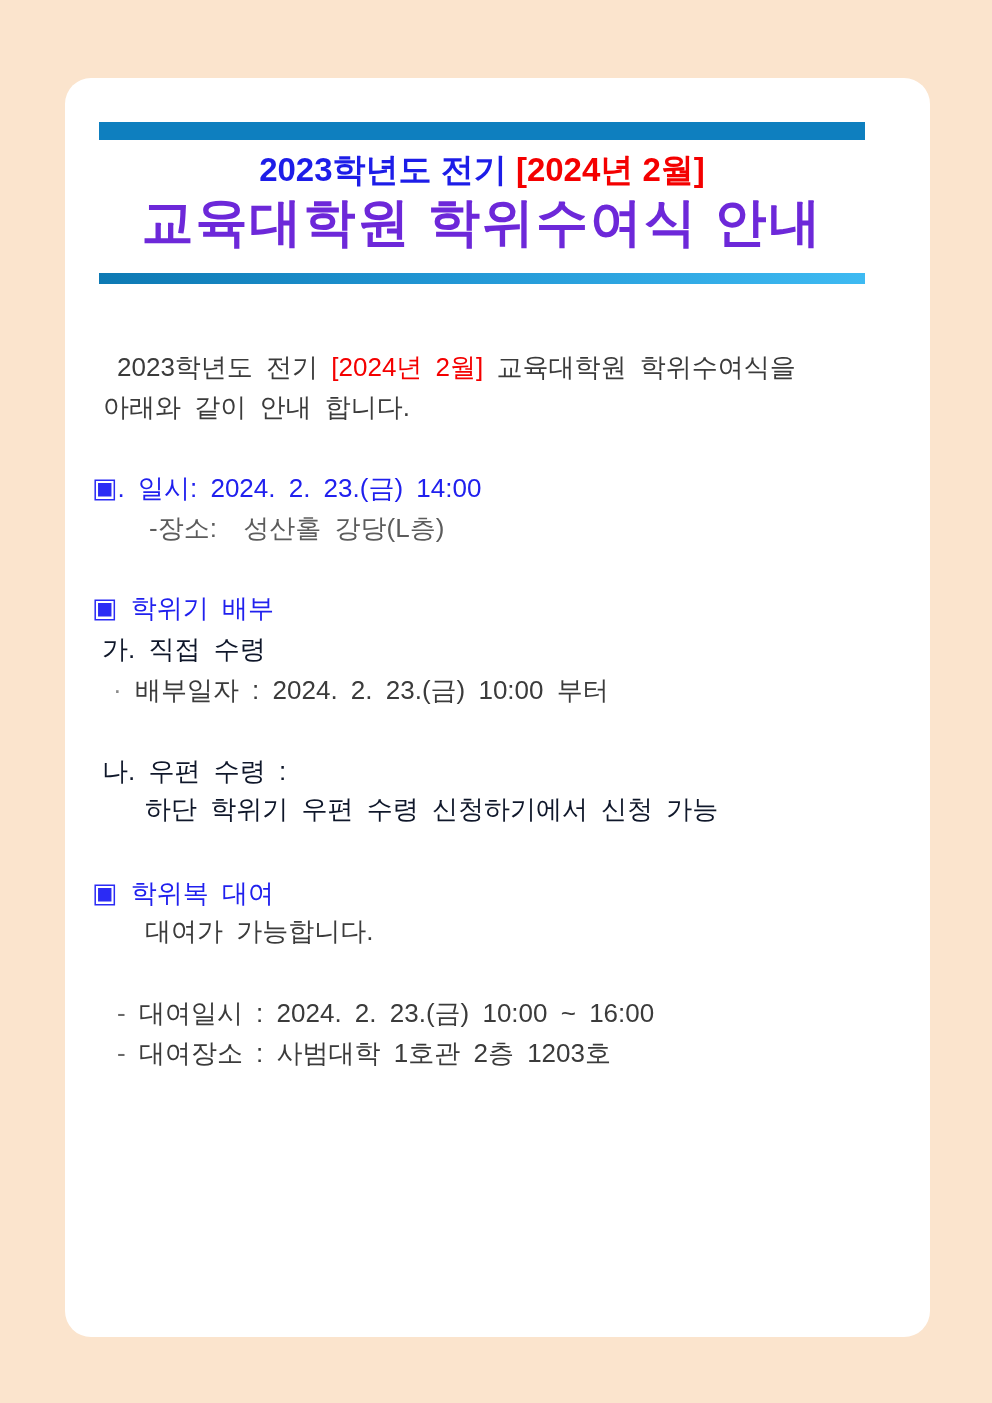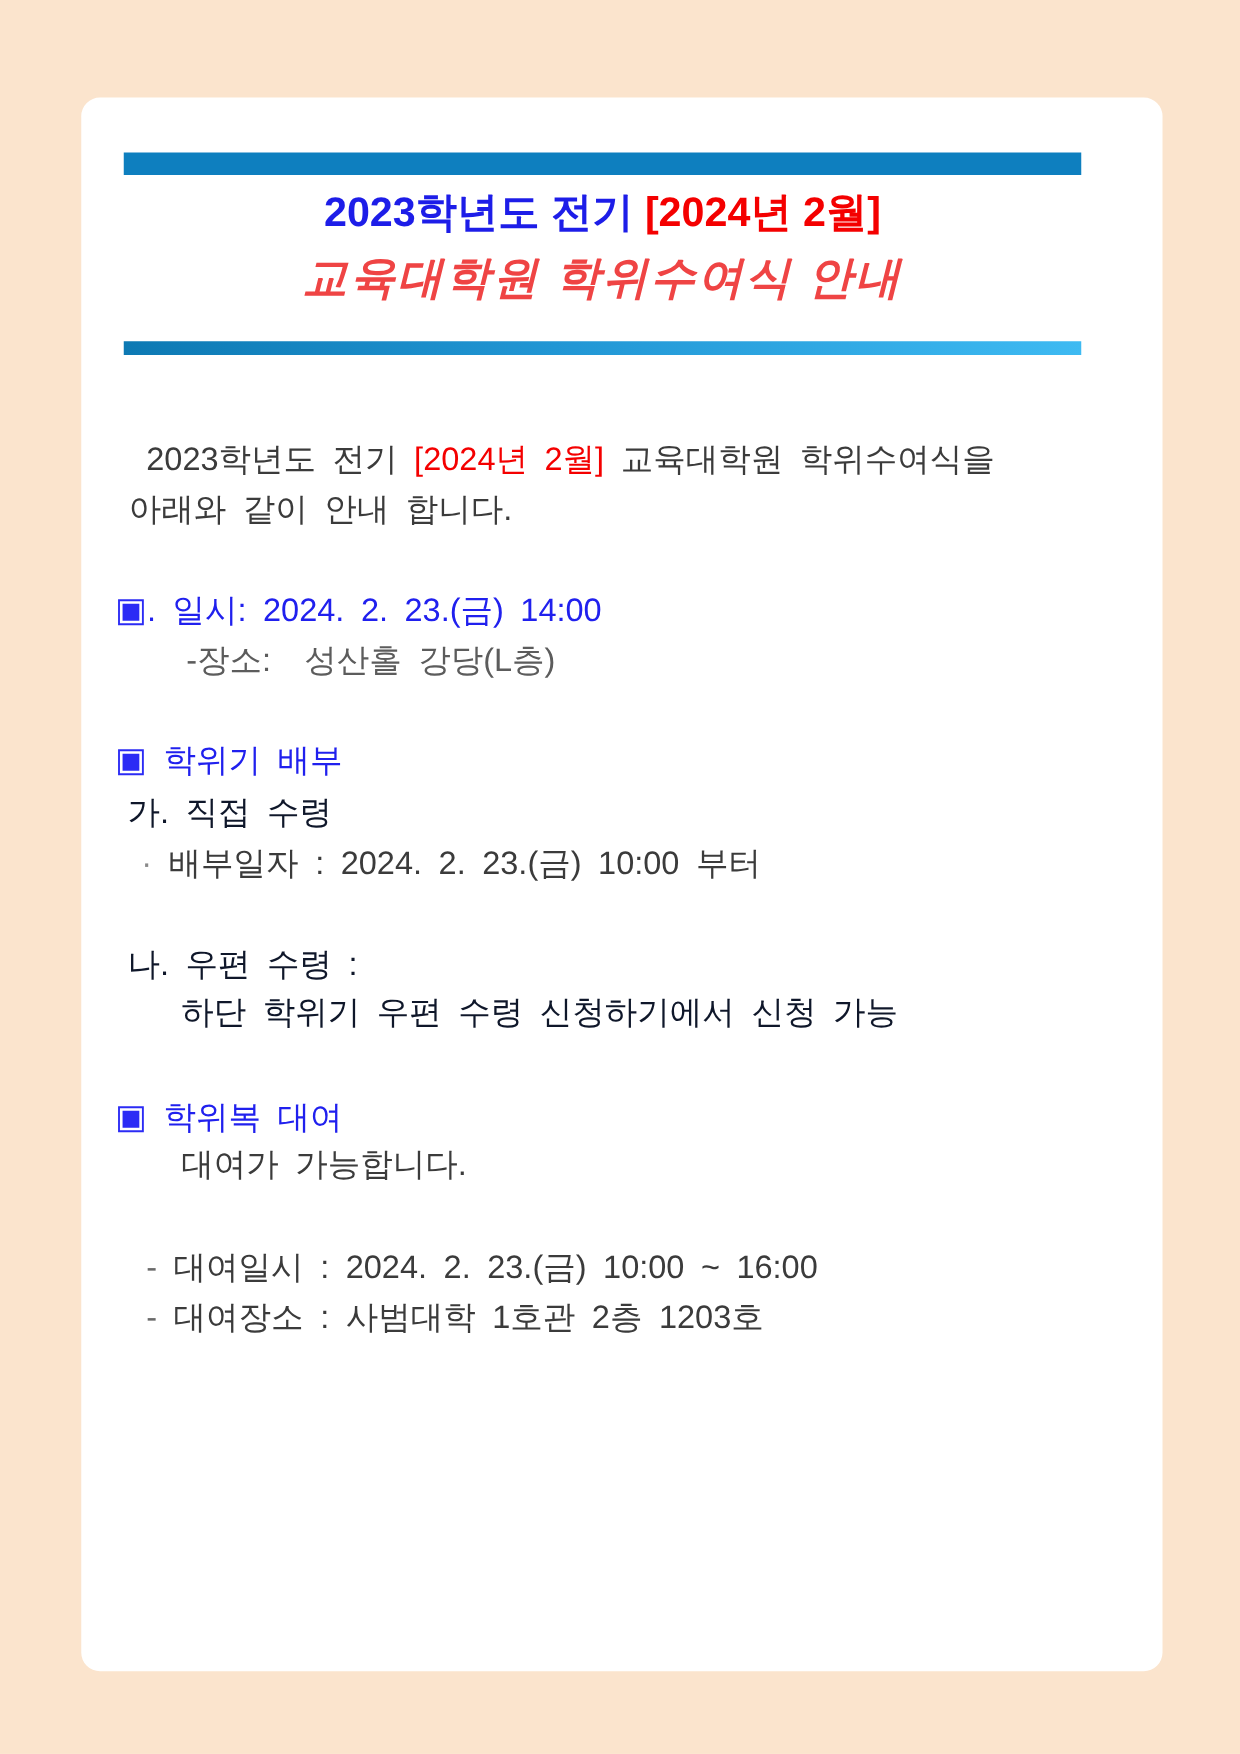--- a/index.html
+++ b/index.html
@@ -12,21 +12,21 @@
   .page {
     position: relative;
     width: 992px; height: 1403px;
     background: #FBE4CD;
   }
   .card {
     position: absolute;
     left: 65px; top: 78px;
     width: 865px; height: 1259px;
     background: #FFFFFF;
-    border-radius: 15px;
+    border-radius: 26px;
   }
   .top-bar {
     position: absolute;
     left: 34px; top: 44px;
     width: 766px; height: 18px;
     background: #0E7FBF;
   }
   .title-wrap {
     position: absolute;
     left: 34px; top: 72px;
@@ -37,27 +37,26 @@
     font-size: 33px;
     font-weight: bold;
     letter-spacing: 0px;
     line-height: 40px;
     white-space: pre;
   }
   .title-line1 .t-blue { color: #1D1DE8; }
   .title-line1 .t-red  { color: #F40000; }
   .title-line2 {
     margin-top: 4px;
-    font-size: 36px;
+    font-size: 52px;
     font-weight: bold;
-    color: #ef4444;
+    color: #6d28d9;
     letter-spacing: 2px;
     line-height: 56px;
     white-space: pre;
-    font-style: italic;
   }
   .grad-bar {
     position: absolute;
     left: 34px; top: 195px;
     width: 766px; height: 11px;
     background: linear-gradient(90deg, #0D79B3 0%, #2196D4 45%, #3EBAF2 100%);
   }
   .line {
     position: absolute;
     font-size: 26px;

